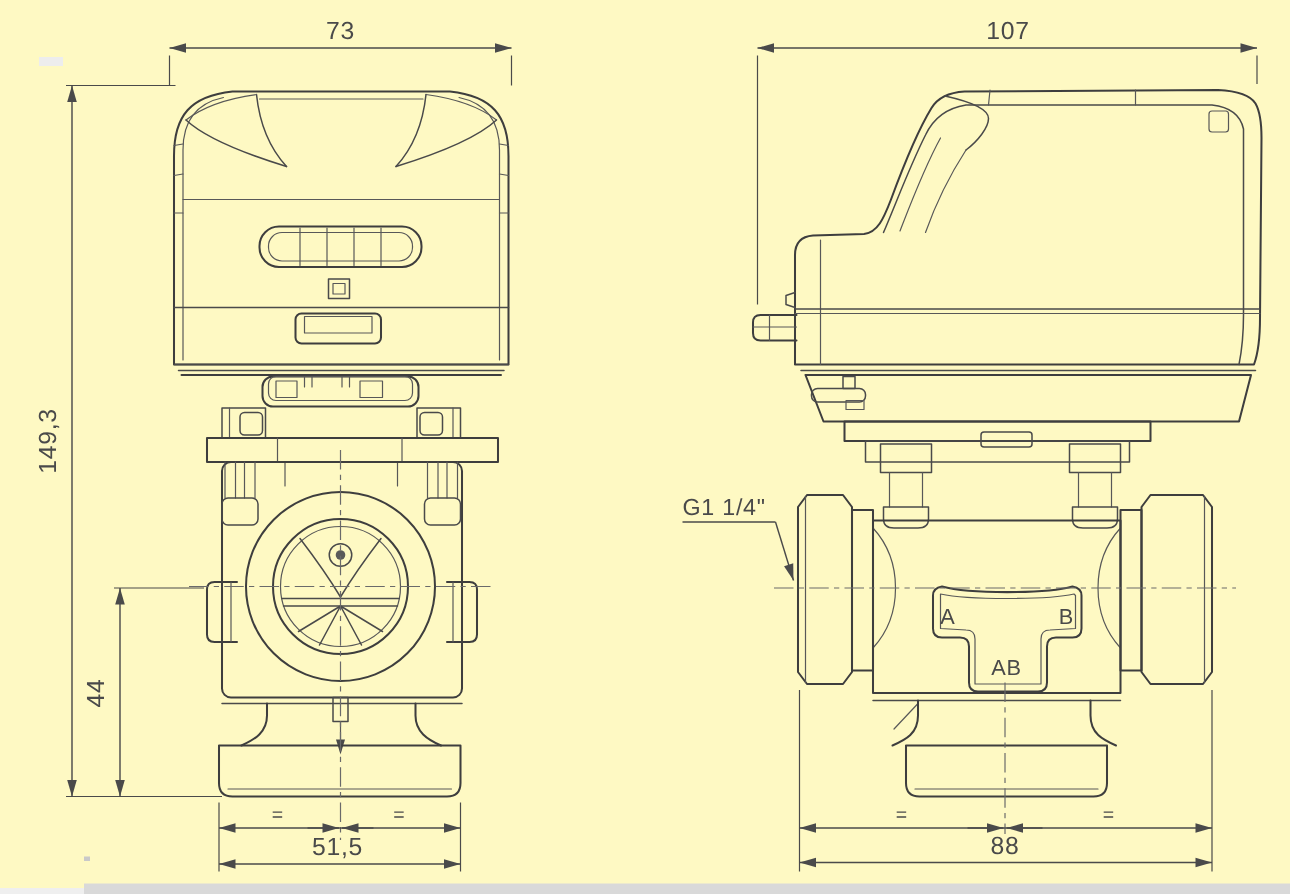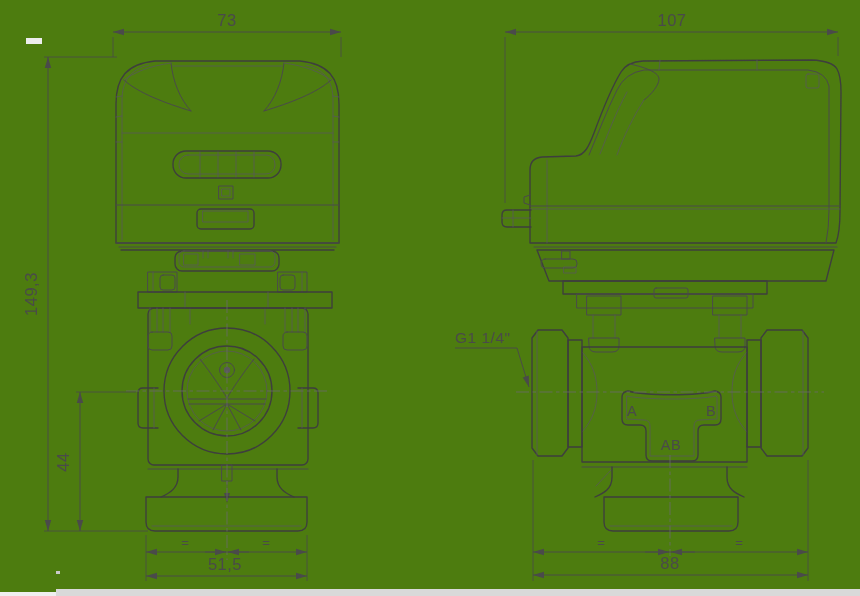--- a/index.html
+++ b/index.html
@@ -1,17 +1,17 @@
 <!DOCTYPE html>
 <html><head>
 <meta charset="utf-8">
 <style>
   html,body{margin:0;padding:0;background:#ffffff;}
   .stage{
-    width:860px;height:596px;position:relative;background:#4d7c0f;
+    width:860px;height:596px;position:relative;background:#fef9c3;
     font-family:"Liberation Sans", sans-serif;overflow:hidden;
   }
   svg{display:block;}
   
   .ol   {fill:none;stroke:#3e3e3e;stroke-width:1.35;stroke-linejoin:round;stroke-linecap:round;}
   .ol2  {fill:none;stroke:#4a4a4a;stroke-width:1.0;stroke-linejoin:round;stroke-linecap:round;}
   .thin {fill:none;stroke:#585858;stroke-width:0.8;stroke-linejoin:round;stroke-linecap:round;}
   .cl   {fill:none;stroke:#6a6a6a;stroke-width:0.8;stroke-dasharray:13 3.5 3.5 3.5;}
   .dim  {fill:none;stroke:#4a4a4a;stroke-width:0.95;}
   .ext  {fill:none;stroke:#4a4a4a;stroke-width:0.8;}

